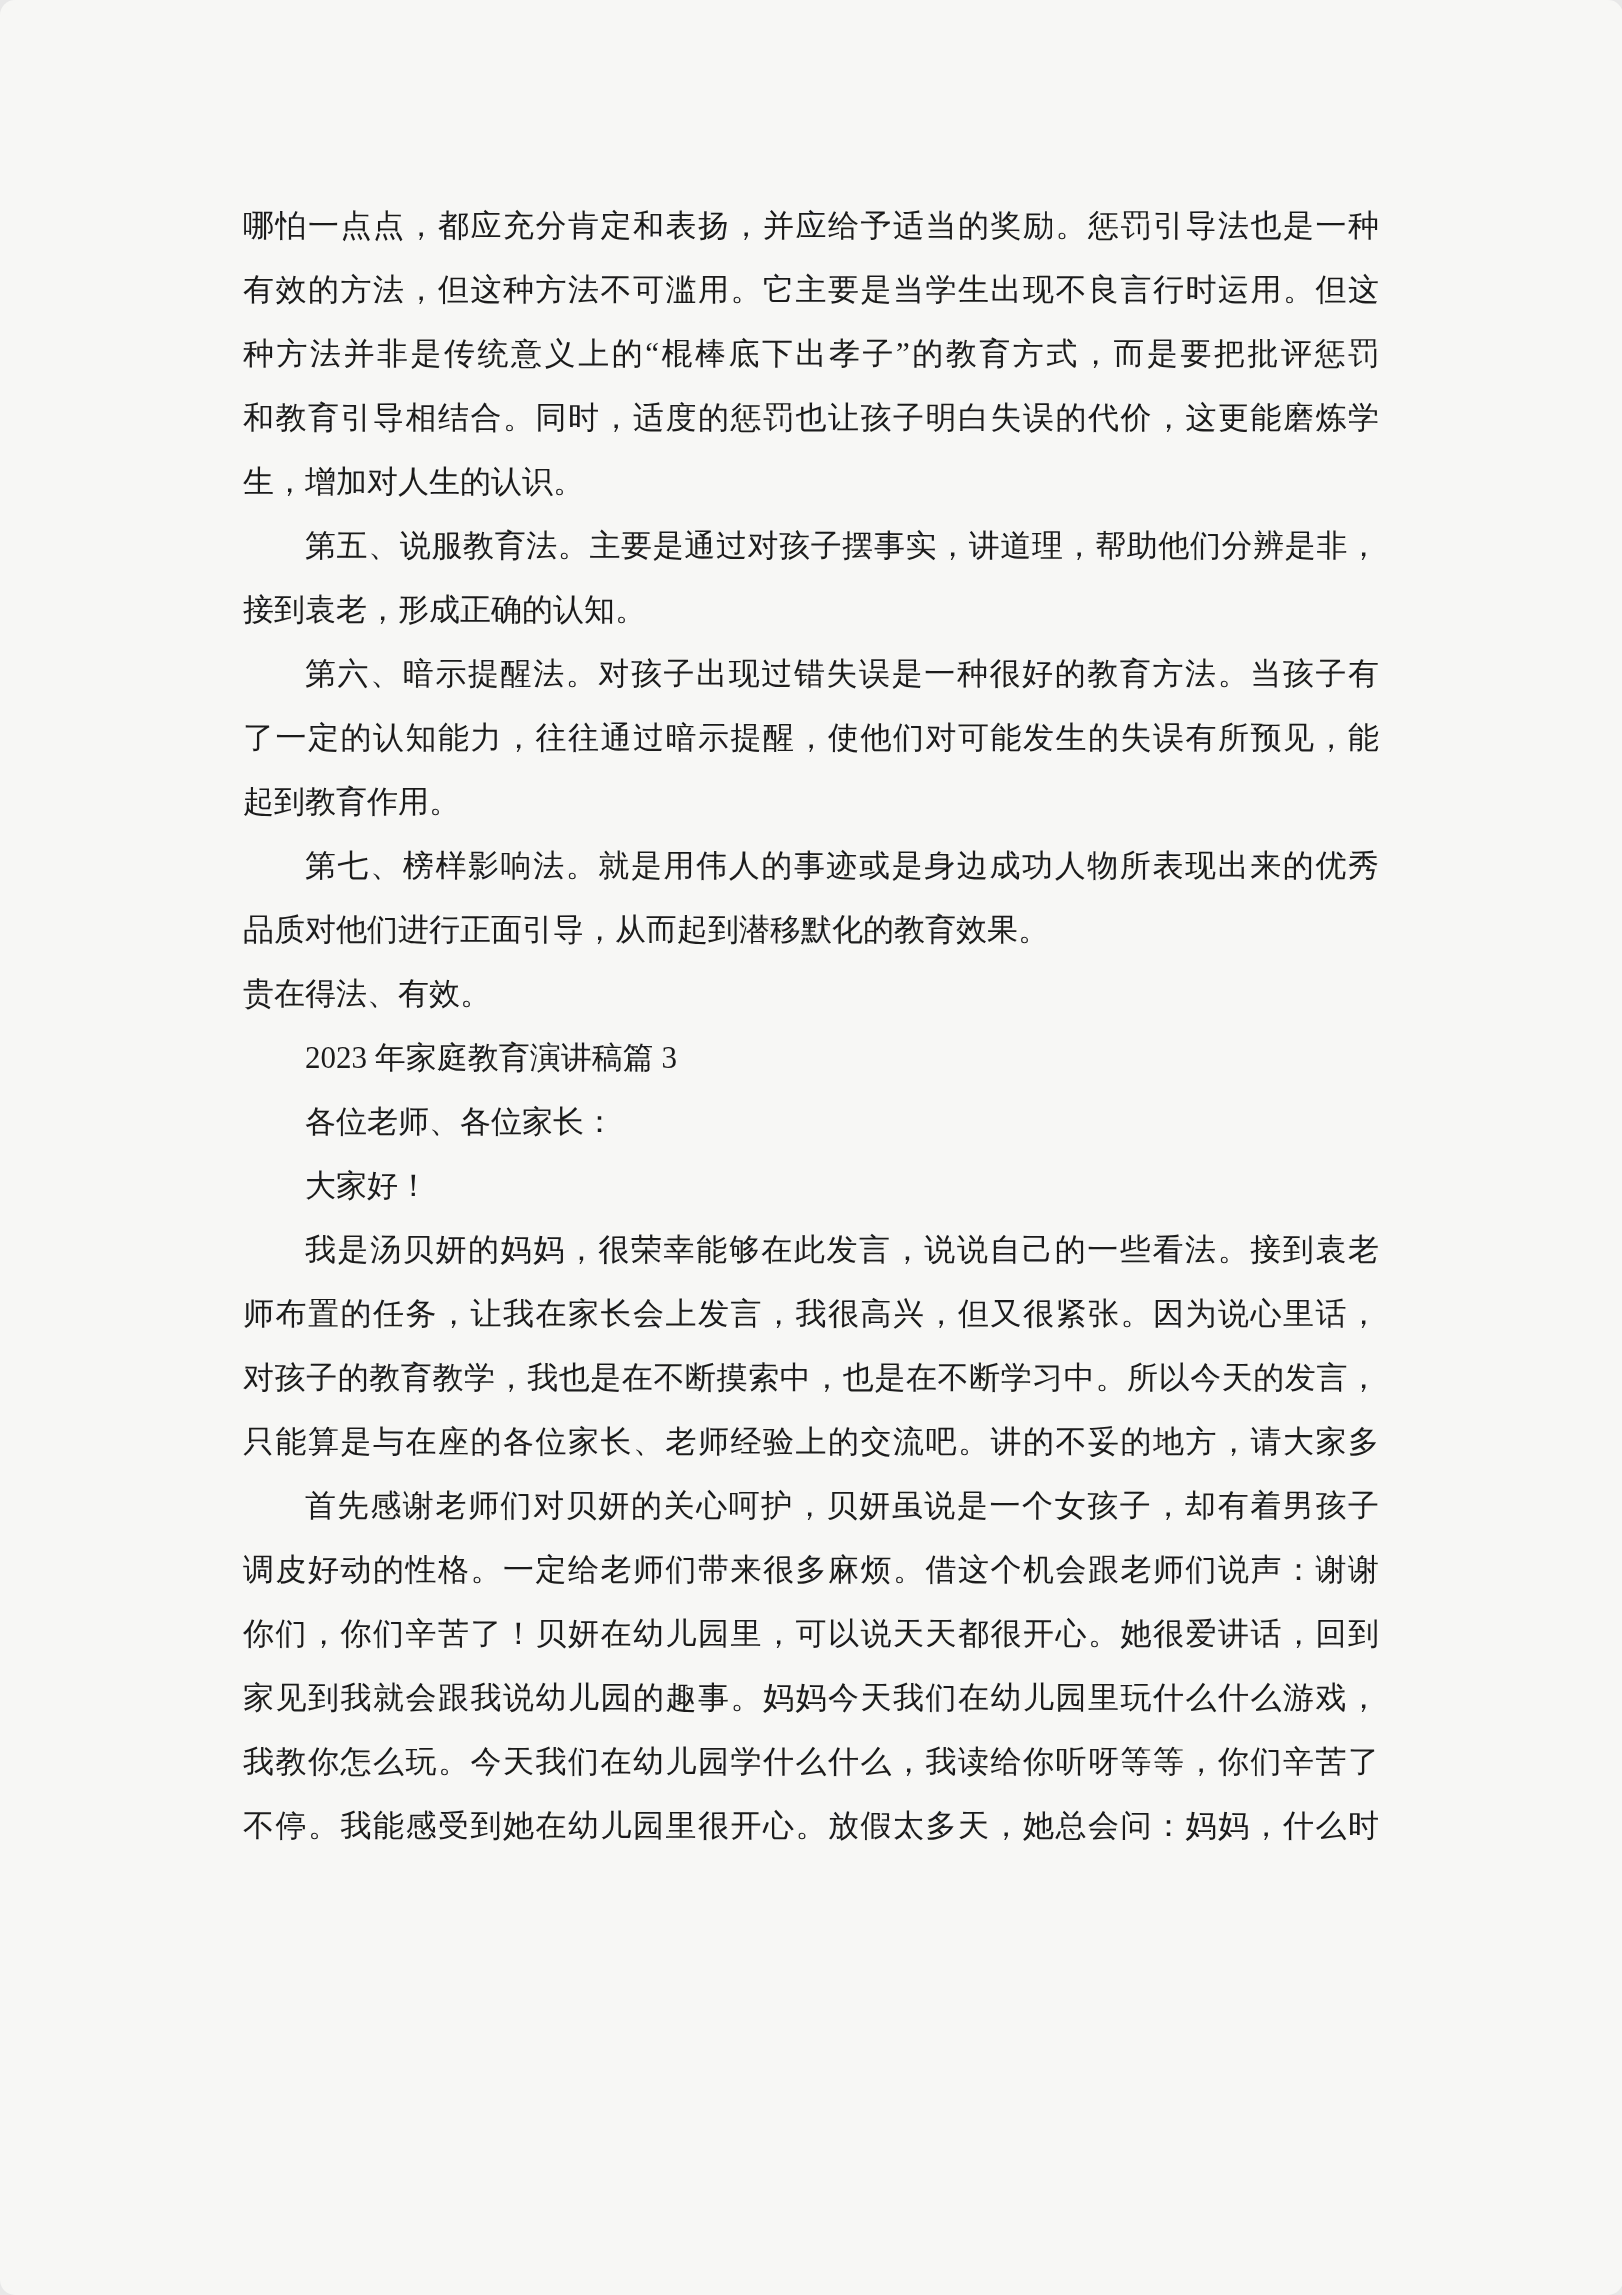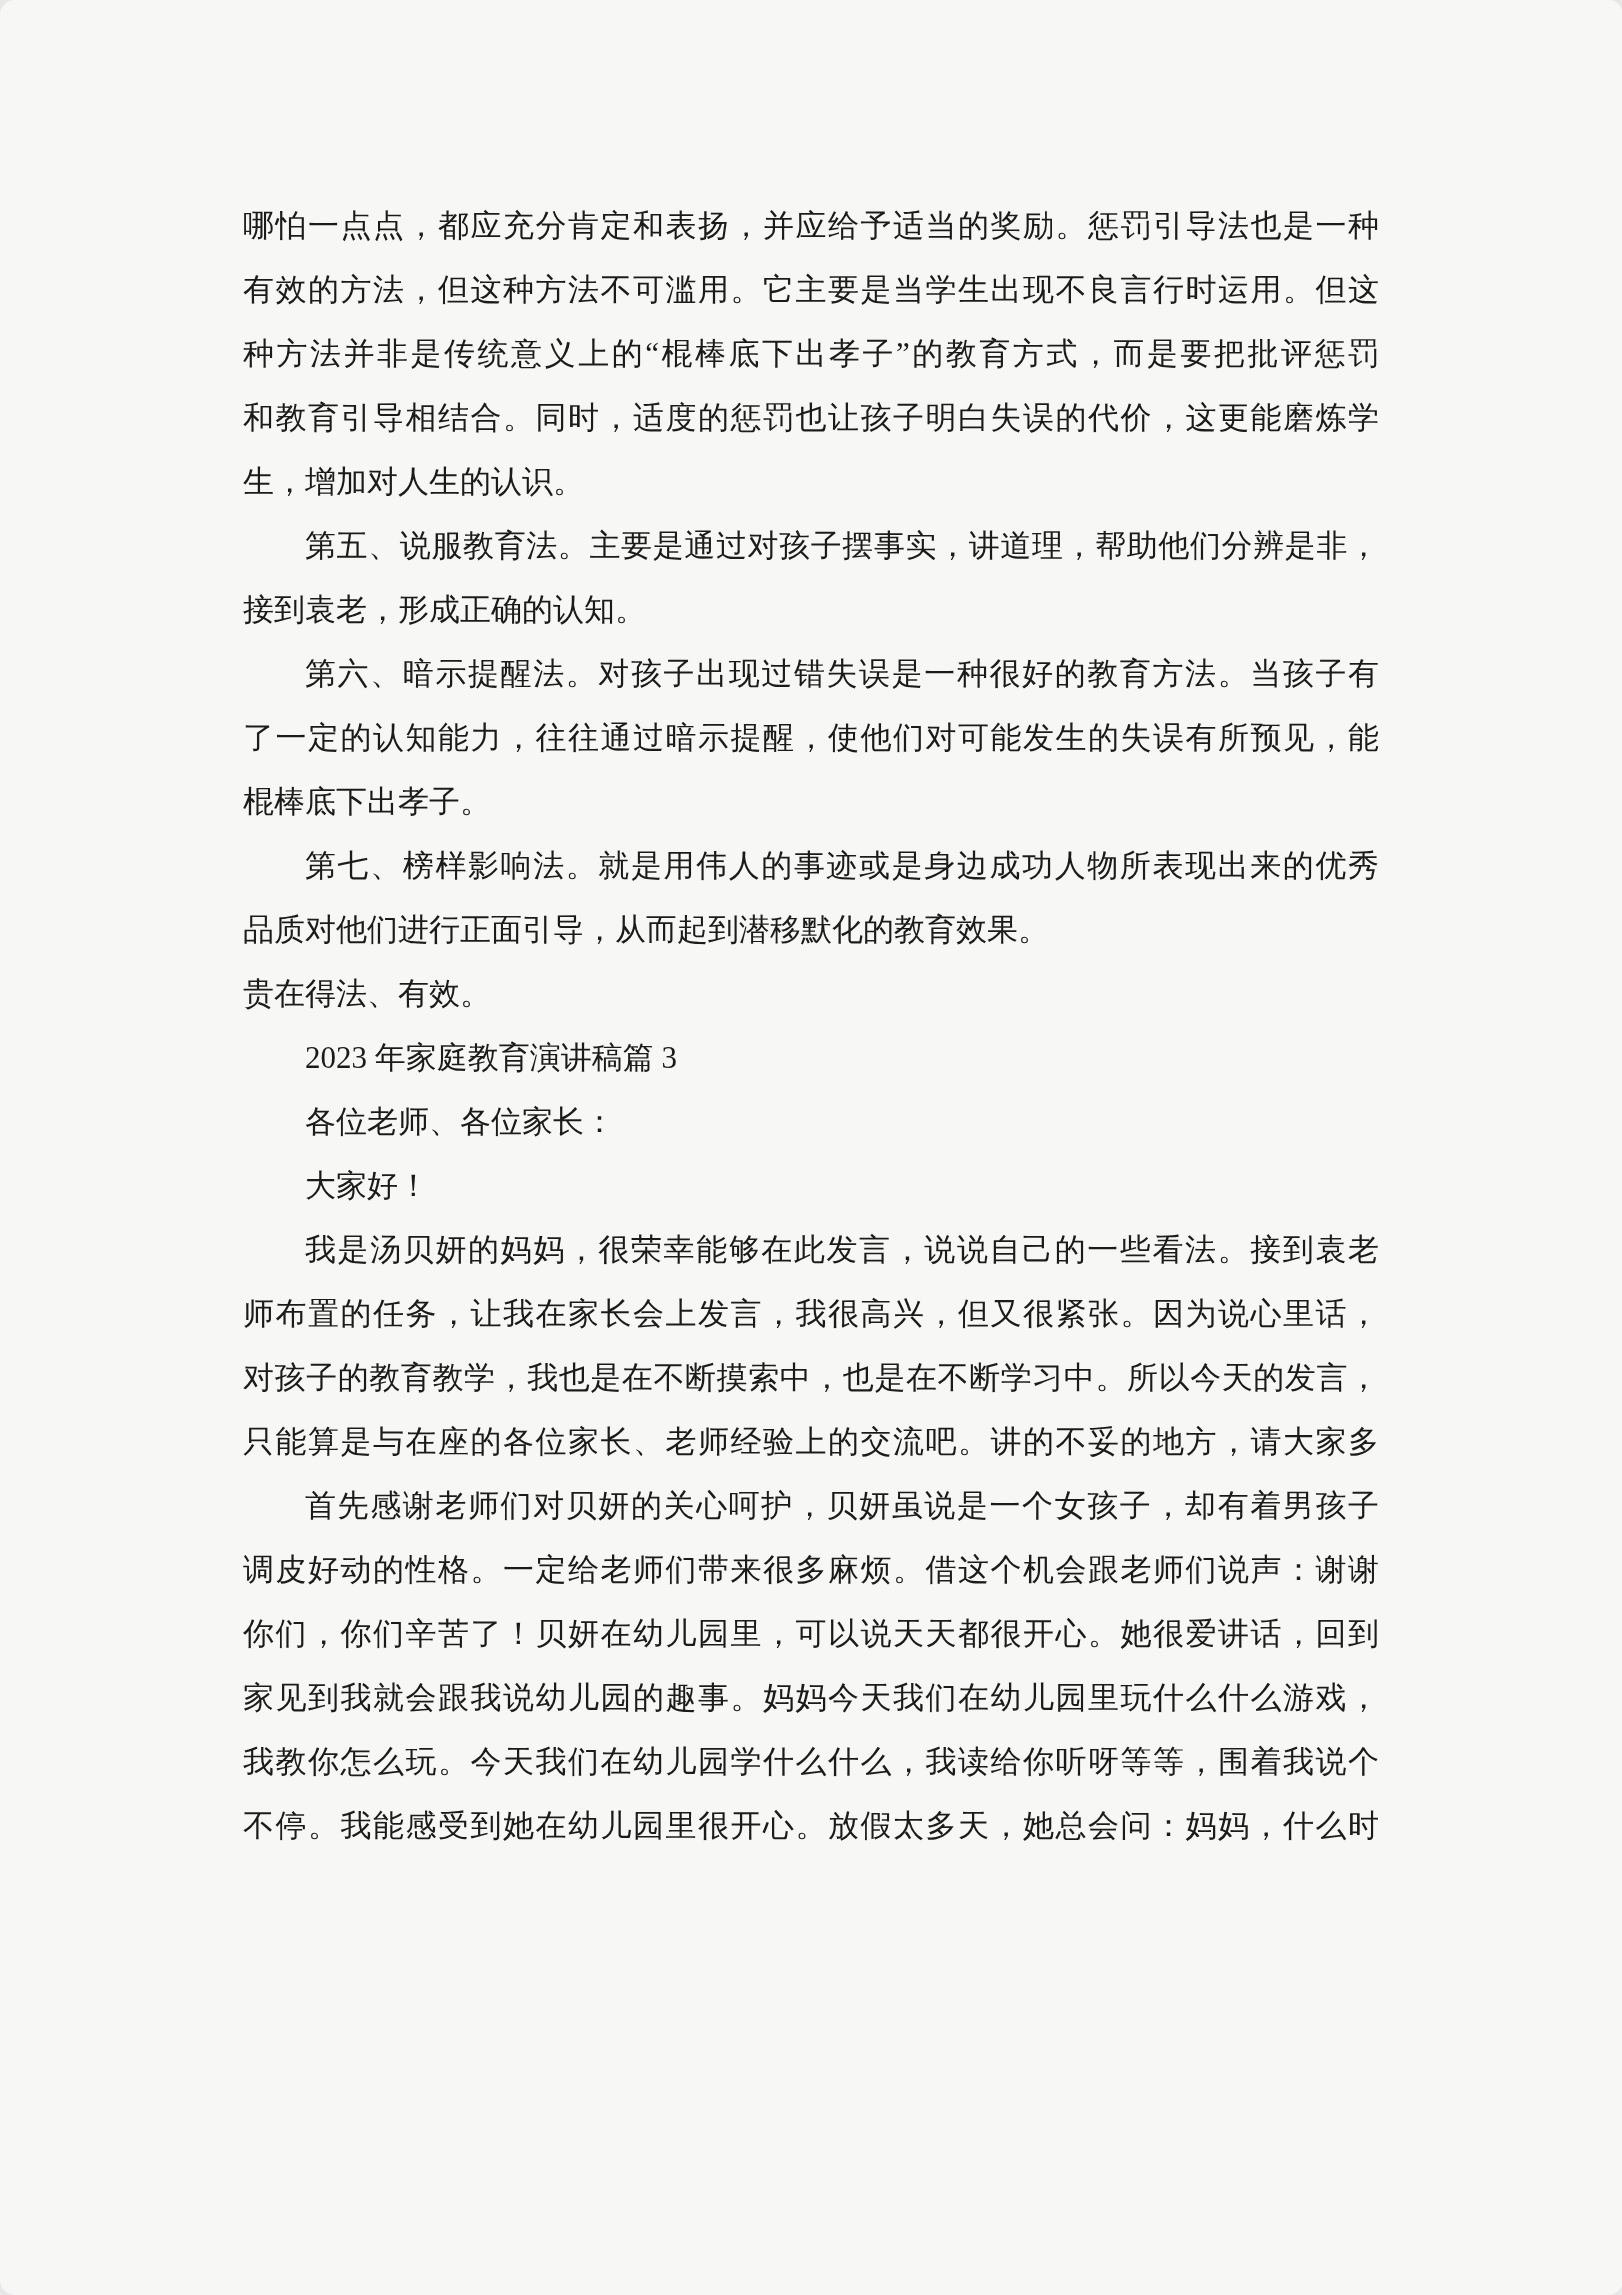--- a/index.html
+++ b/index.html
@@ -46,32 +46,32 @@
   <div class="text-block" style="color: rgb(27, 27, 27);">
       <div class="line full">哪怕一点点，都应充分肯定和表扬，并应给予适当的奖励。惩罚引导法也是一种</div>
       <div class="line full">有效的方法，但这种方法不可滥用。它主要是当学生出现不良言行时运用。但这</div>
       <div class="line full">种方法并非是传统意义上的“棍棒底下出孝子”的教育方式，而是要把批评惩罚</div>
       <div class="line full">和教育引导相结合。同时，适度的惩罚也让孩子明白失误的代价，这更能磨炼学</div>
       <div class="line">生，增加对人生的认识。</div>
       <div class="line indent full">第五、说服教育法。主要是通过对孩子摆事实，讲道理，帮助他们分辨是非，</div>
       <div class="line">接到袁老，形成正确的认知。</div>
       <div class="line indent full">第六、暗示提醒法。对孩子出现过错失误是一种很好的教育方法。当孩子有</div>
       <div class="line full">了一定的认知能力，往往通过暗示提醒，使他们对可能发生的失误有所预见，能</div>
-      <div class="line">棍棒底下出孝子。</div>
+      <div class="line">起到教育作用。</div>
       <div class="line indent full">第七、榜样影响法。就是用伟人的事迹或是身边成功人物所表现出来的优秀</div>
       <div class="line">品质对他们进行正面引导，从而起到潜移默化的教育效果。</div>
       <div class="line">贵在得法、有效。</div>
       <div class="line indent">2023 年家庭教育演讲稿篇 3</div>
       <div class="line indent">各位老师、各位家长：</div>
       <div class="line indent">大家好！</div>
       <div class="line indent full">我是汤贝妍的妈妈，很荣幸能够在此发言，说说自己的一些看法。接到袁老</div>
       <div class="line full">师布置的任务，让我在家长会上发言，我很高兴，但又很紧张。因为说心里话，</div>
       <div class="line full">对孩子的教育教学，我也是在不断摸索中，也是在不断学习中。所以今天的发言，</div>
       <div class="line full">只能算是与在座的各位家长、老师经验上的交流吧。讲的不妥的地方，请大家多</div>
       <div class="line indent full">首先感谢老师们对贝妍的关心呵护，贝妍虽说是一个女孩子，却有着男孩子</div>
       <div class="line full">调皮好动的性格。一定给老师们带来很多麻烦。借这个机会跟老师们说声：谢谢</div>
       <div class="line full">你们，你们辛苦了！贝妍在幼儿园里，可以说天天都很开心。她很爱讲话，回到</div>
       <div class="line full">家见到我就会跟我说幼儿园的趣事。妈妈今天我们在幼儿园里玩什么什么游戏，</div>
-      <div class="line full">我教你怎么玩。今天我们在幼儿园学什么什么，我读给你听呀等等，围着我说个</div>
+      <div class="line full">我教你怎么玩。今天我们在幼儿园学什么什么，我读给你听呀等等，你们辛苦了</div>
       <div class="line full">不停。我能感受到她在幼儿园里很开心。放假太多天，她总会问：妈妈，什么时</div>
     </div>
 </div>
 
 
 </body></html>

